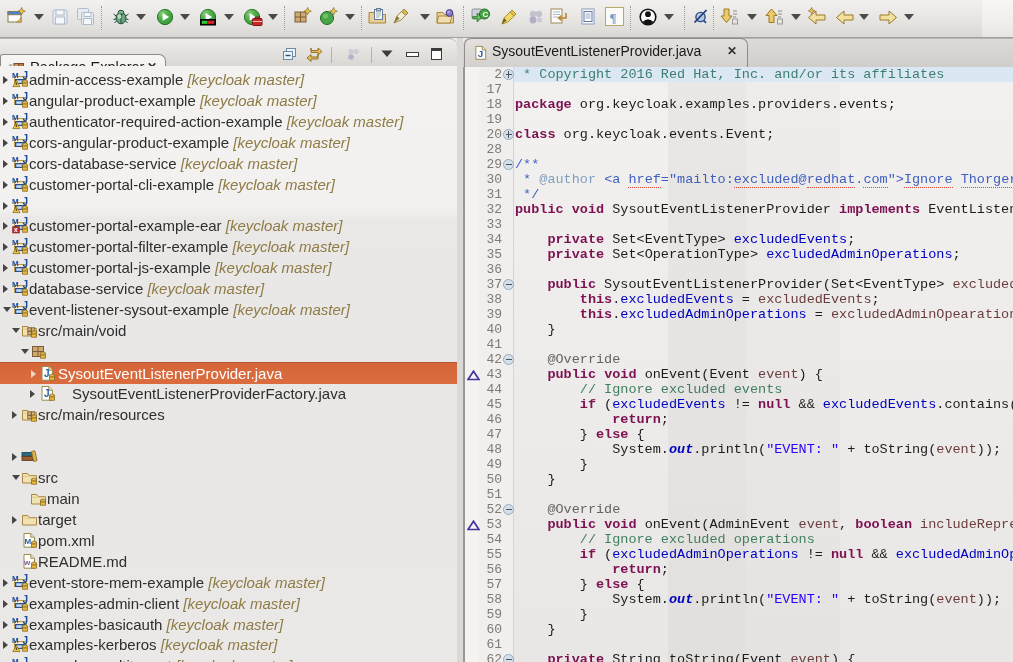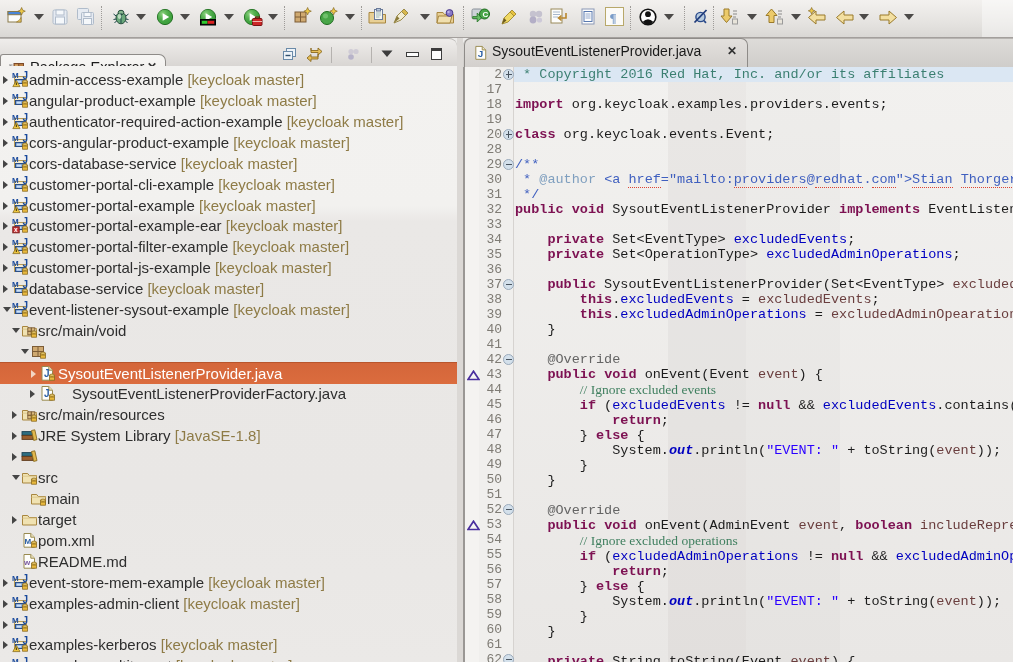--- a/index.html
+++ b/index.html
@@ -13,21 +13,21 @@
 
 #lpanel{left:0;top:38px;width:457px;height:624px;border-right:1px solid #a3a09d;}
 #ltabbar{left:0;top:0;width:457px;height:28px;
  background:linear-gradient(#efedeb,#d8d5d2);border-bottom:1px solid #c2bfbc;
  border-top:1px solid #b7b4b1;border-top-right-radius:8px;}
 #ltab{left:0;top:16px;width:164px;height:28px;background:linear-gradient(#f7f6f4,#efedea);
  border:1px solid #8e8b88;border-bottom:none;border-top-left-radius:3px;border-top-right-radius:7px;}
 #ltree{left:0;top:28px;width:457px;height:596px;overflow:hidden;
  background:linear-gradient(180deg,#f3f2f0 0px,#f2f1ef 140px,#eae8e6 155px,#e9e7e5 420px,#ebe9e7 100%);}
 .row{position:absolute;left:0;width:457px;height:21px;line-height:21px;font-size:15px;color:#2e2e2e;white-space:nowrap;}
-.dec{color:#8e7b46;}
+.dec{color:#8e7b46;font-style:italic;}
 .sel{background:linear-gradient(#d4663a,#db6c3e);color:#fff;border-top:1px solid #b9552c;}
 .arrR{position:absolute;top:7px;width:0;height:0;border:4px solid transparent;border-left:5px solid #454545;}
 .arrD{position:absolute;top:8px;width:0;height:0;border:4px solid transparent;border-top:5px solid #454545;border-bottom:none;}
 .arrRw{position:absolute;top:7px;width:0;height:0;border:4px solid transparent;border-left:5px solid #f3d5c4;}
 .ticn{position:absolute;top:2px;width:17px;height:17px;}
 
 #sash{left:457px;top:38px;width:6px;height:624px;background:#dbd8d5;}
 
 #epanel{left:463px;top:38px;width:550px;height:624px;}
 #etabbar{left:0;top:0;width:550px;height:28px;
@@ -41,21 +41,21 @@
 #band1{left:205px;top:0;width:78px;height:595px;background:rgba(90,80,70,0.05);}
 #band2{left:283px;top:0;width:94px;height:595px;background:rgba(90,80,70,0.022);}
 #hl2{left:51px;top:0;width:499px;height:15px;background:#dbe7f3;}
 pre{margin:0;font-family:"Liberation Mono",monospace;}
 #lnums{left:0px;top:0;width:39px;text-align:right;font-size:13px;line-height:15px;color:#7e7b74;}
 #code{left:52px;top:0;font-size:13.5px;line-height:15px;color:#1c1c1c;}
 #code .k{color:#7d1152;font-weight:bold;}
 #code .s{color:#2a00ff;}
 #code .f{color:#0000c0;}
 #code .sf{color:#0000c0;font-weight:bold;font-style:italic;}
-#code .c{color:#3f7f5f;font-family:Liberation Serif, serif;}
+#code .c{color:#3f7f5f;}
 #code .cc{color:#3b7f71;}
 #code .j{color:#3f5fbf;}
 #code .jt{color:#7f9fbf;}
 #code .an{color:#646464;}
 #code .p{color:#6a3e3e;}
 .sq{border-bottom:1px dotted #dd4433;}
 .fold{position:absolute;width:9px;height:9px;border:1px solid #9aaabb;border-radius:50%;background:#d3e0eb;}
 .fold i{position:absolute;left:1.5px;top:3.5px;width:6px;height:0;border-top:1.4px solid #4a5560;}
 .fold b{position:absolute;left:3.8px;top:1.2px;width:0;height:6.5px;border-left:1.4px solid #4a5560;}
 </style></head>
@@ -362,21 +362,20 @@
           <rect x="3.5" y="8.5" width="10" height="4" fill="#5c88c8" stroke="#2c4f86"></rect>
           <rect x="4.5" y="9.5" width="5" height="2.2" fill="#cde0f4"></rect>
           <text x="0" y="7" font-size="8" font-weight="bold" fill="#1a4a9c" font-family="Liberation Sans">M</text>
           <text x="10.5" y="8" font-size="10" font-weight="bold" fill="#1a4a9c" font-family="Liberation Sans">J</text>
           <path d="M0.8 15.6 L4.4 9.4 L8 15.6 Z" fill="#edc63f" stroke="#8a6d1f" stroke-width="0.8"></path>
           <line x1="4.4" y1="11.5" x2="4.4" y2="14" stroke="#5c4a12" stroke-width="1.2"></line>
           <rect x="10.6" y="10.2" width="4.8" height="5" fill="#e9b93d" stroke="#8a6a1f" stroke-width="0.8"></rect>
           <ellipse cx="13" cy="10.2" rx="2.4" ry="1.1" fill="#f6d878" stroke="#8a6a1f" stroke-width="0.8"></ellipse>
           <line x1="10.6" y1="12.2" x2="15.4" y2="12.2" stroke="#8a6a1f" stroke-width="0.6"></line>
         </svg>
-        <span style="position:absolute;left:29px">customer-portal-example <span class="dec">[keycloak master]</span></span>
       </div>
 <div class="row" style="top:149px">
         <span class="arrR" style="left:3px"></span>
         <svg class="ticn" style="left:12px" viewBox="0 0 17 17">
           <rect x="2.5" y="5.5" width="12" height="7" fill="#f5ecd2" stroke="#b89a55"></rect>
           <rect x="3.5" y="8.5" width="10" height="4" fill="#5c88c8" stroke="#2c4f86"></rect>
           <rect x="4.5" y="9.5" width="5" height="2.2" fill="#cde0f4"></rect>
           <text x="0" y="7" font-size="8" font-weight="bold" fill="#1a4a9c" font-family="Liberation Sans">M</text>
           <text x="10.5" y="8" font-size="10" font-weight="bold" fill="#1a4a9c" font-family="Liberation Sans">J</text>
           <rect x="0.8" y="9.8" width="6.4" height="6" fill="#cc3333" stroke="#7c1f1f"></rect>
@@ -509,29 +508,20 @@
             <rect x="10.4" y="5.8" width="3.4" height="3.4"></rect>
             <rect x="6.8" y="9.4" width="3.4" height="3.4"></rect>
             <rect x="10.4" y="9.4" width="3.4" height="3.4"></rect>
           </g>
           <rect x="10.6" y="10.2" width="4.8" height="5" fill="#e9b93d" stroke="#8a6a1f" stroke-width="0.8"></rect>
           <ellipse cx="13" cy="10.2" rx="2.4" ry="1.1" fill="#f6d878" stroke="#8a6a1f" stroke-width="0.8"></ellipse>
           <line x1="10.6" y1="12.2" x2="15.4" y2="12.2" stroke="#8a6a1f" stroke-width="0.6"></line>
         </svg>
         <span style="position:absolute;left:38px">src/main/resources</span>
       </div>
-<div class="row" style="top:359px">
-        <span class="arrR" style="left:12px"></span>
-        <svg class="ticn" style="left:21px" viewBox="0 0 17 17">
-          <rect x="1" y="4.6" width="11" height="3.6" fill="#2e6e80" stroke="#1d4152" stroke-width="0.9"></rect>
-          <rect x="1" y="8.4" width="11" height="4" fill="#9a5f2e" stroke="#5f3a1a" stroke-width="0.9"></rect>
-          <path d="M10.5 3.5 L13.8 2.8 L16 12.6 L12.7 13.4Z" fill="#e2b84e" stroke="#8a6a1f" stroke-width="0.9"></path>
-        </svg>
-        <span style="position:absolute;left:38px">JRE System Library <span class="dec">[JavaSE-1.8]</span></span>
-      </div>
 <div class="row" style="top:380px">
         <span class="arrR" style="left:12px"></span>
         <svg class="ticn" style="left:21px" viewBox="0 0 17 17">
           <rect x="1" y="4.6" width="11" height="3.6" fill="#2e6e80" stroke="#1d4152" stroke-width="0.9"></rect>
           <rect x="1" y="8.4" width="11" height="4" fill="#9a5f2e" stroke="#5f3a1a" stroke-width="0.9"></rect>
           <path d="M10.5 3.5 L13.8 2.8 L16 12.6 L12.7 13.4Z" fill="#e2b84e" stroke="#8a6a1f" stroke-width="0.9"></path>
         </svg>
       </div>
 <div class="row" style="top:401px">
         <span class="arrD" style="left:12px"></span>
@@ -617,20 +607,21 @@
         <svg class="ticn" style="left:12px" viewBox="0 0 17 17">
           <rect x="2.5" y="5.5" width="12" height="7" fill="#f5ecd2" stroke="#b89a55"></rect>
           <rect x="3.5" y="8.5" width="10" height="4" fill="#5c88c8" stroke="#2c4f86"></rect>
           <rect x="4.5" y="9.5" width="5" height="2.2" fill="#cde0f4"></rect>
           <text x="0" y="7" font-size="8" font-weight="bold" fill="#1a4a9c" font-family="Liberation Sans">M</text>
           <text x="10.5" y="8" font-size="10" font-weight="bold" fill="#1a4a9c" font-family="Liberation Sans">J</text>
           <rect x="10.6" y="10.2" width="4.8" height="5" fill="#e9b93d" stroke="#8a6a1f" stroke-width="0.8"></rect>
           <ellipse cx="13" cy="10.2" rx="2.4" ry="1.1" fill="#f6d878" stroke="#8a6a1f" stroke-width="0.8"></ellipse>
           <line x1="10.6" y1="12.2" x2="15.4" y2="12.2" stroke="#8a6a1f" stroke-width="0.6"></line>
         </svg>
+        <span style="position:absolute;left:29px">examples-basicauth <span class="dec">[keycloak master]</span></span>
       </div>
 <div class="row" style="top:568px">
         <span class="arrR" style="left:3px"></span>
         <svg class="ticn" style="left:12px" viewBox="0 0 17 17">
           <rect x="2.5" y="5.5" width="12" height="7" fill="#f5ecd2" stroke="#b89a55"></rect>
           <rect x="3.5" y="8.5" width="10" height="4" fill="#5c88c8" stroke="#2c4f86"></rect>
           <rect x="4.5" y="9.5" width="5" height="2.2" fill="#cde0f4"></rect>
           <text x="0" y="7" font-size="8" font-weight="bold" fill="#1a4a9c" font-family="Liberation Sans">M</text>
           <text x="10.5" y="8" font-size="10" font-weight="bold" fill="#1a4a9c" font-family="Liberation Sans">J</text>
           <path d="M0.8 15.6 L4.4 9.4 L8 15.6 Z" fill="#edc63f" stroke="#8a6d1f" stroke-width="0.8"></path>
@@ -738,26 +729,26 @@
         <i></i>
       </div>
 <svg class="abs" style="left:4px;top:303px;width:13px;height:11px" viewBox="0 0 13 11">
         <path d="M6.5 1.2 L12 9.5 H1Z" fill="#f6f5f3" stroke="#4a2f9e" stroke-width="1.7"></path>
       </svg>
 <svg class="abs" style="left:4px;top:453px;width:13px;height:11px" viewBox="0 0 13 11">
         <path d="M6.5 1.2 L12 9.5 H1Z" fill="#f6f5f3" stroke="#4a2f9e" stroke-width="1.7"></path>
       </svg>
 <pre class="abs" id="code"> <span class="cc">* Copyright 2016 Red Hat, Inc. and/or its affiliates</span>
 
-<span class="k">import</span> org.keycloak.examples.providers.events;
+<span class="k">package</span> org.keycloak.examples.providers.events;
 
 <span class="k">class</span> org.keycloak.events.Event;
 
 <span class="j">/**</span>
-<span class="j"> * <span class="jt">@author</span> &lt;a <span class="sq">href</span>="mailto:<span class="sq">providers</span>@<span class="sq">redhat</span>.<span class="sq">com</span>"&gt;<span class="sq">Stian</span> <span class="sq">Thorgersen</span>&lt;/a&gt;</span>
+<span class="j"> * <span class="jt">@author</span> &lt;a <span class="sq">href</span>="mailto:<span class="sq">excluded</span>@<span class="sq">redhat</span>.<span class="sq">com</span>"&gt;<span class="sq">Ignore</span> <span class="sq">Thorgersen</span>&lt;/a&gt;</span>
 <span class="j"> */</span>
 <span class="k">public</span> <span class="k">void</span> SysoutEventListenerProvider <span class="k">implements</span> EventListenerProvider {
 
     <span class="k">private</span> Set&lt;EventType&gt; <span class="f">excludedEvents</span>;
     <span class="k">private</span> Set&lt;OperationType&gt; <span class="f">excludedAdminOperations</span>;
 
     <span class="k">public</span> SysoutEventListenerProvider(Set&lt;EventType&gt; <span class="p">excludedEvents</span>, Set&lt;OperationType&gt; ) {
         <span class="k">this</span>.<span class="f">excludedEvents</span> = <span class="p">excludedEvents</span>;
         <span class="k">this</span>.<span class="f">excludedAdminOperations</span> = <span class="p">excludedAdminOpearations</span>;
     }

